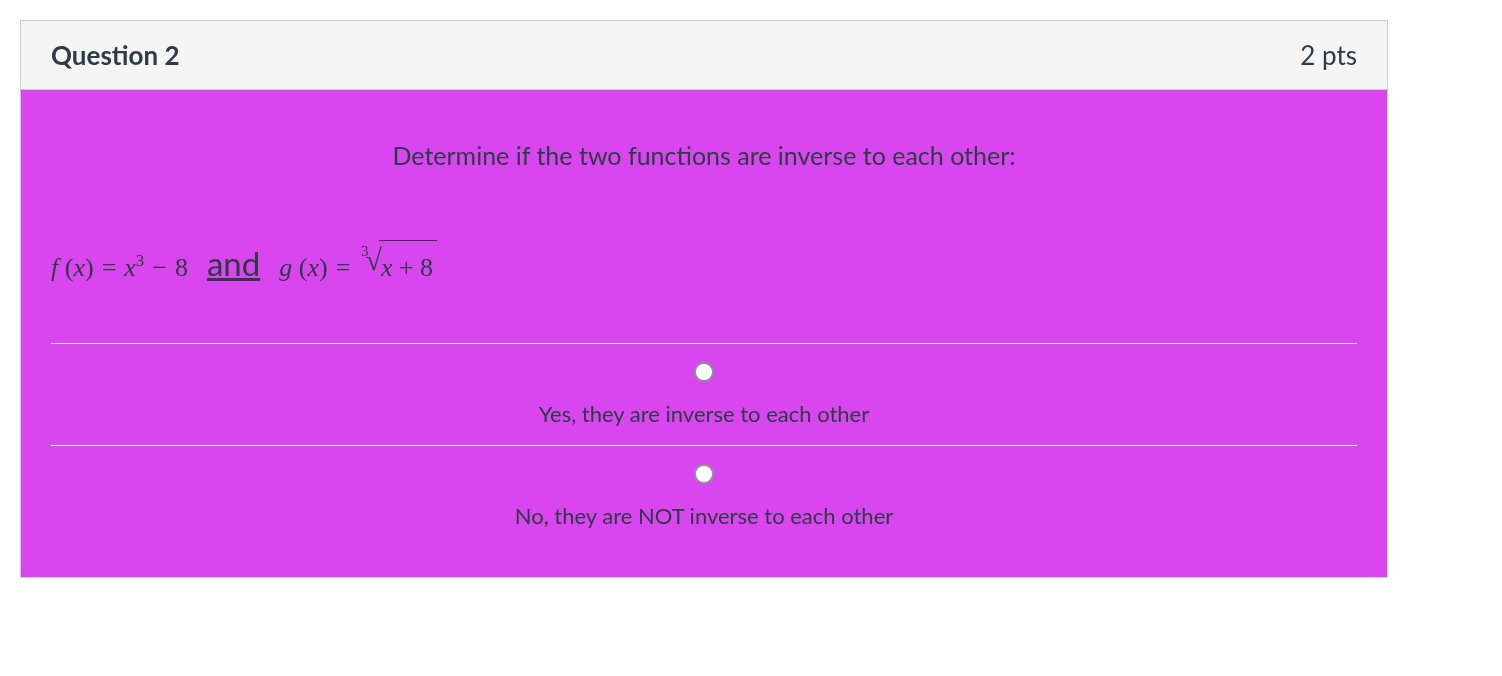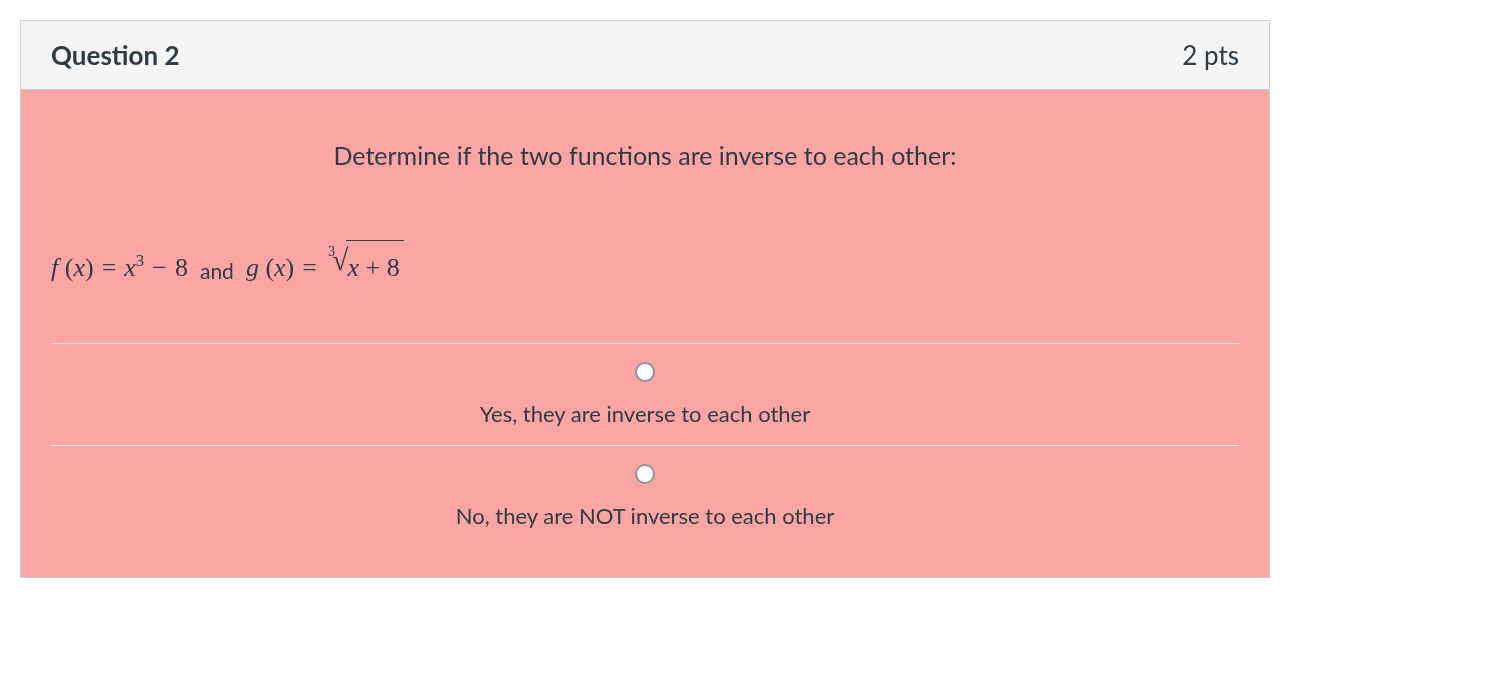--- a/index.html
+++ b/index.html
@@ -5,22 +5,22 @@
   * { box-sizing: border-box; }
   body {
     margin: 0;
     padding: 20px;
     font-family: "Lato", "Helvetica Neue", Helvetica, Arial, sans-serif;
     background: #ffffff;
     color: #2D3B45;
   }
   .question-card {
     border: 1px solid #C7CDD1;
-    width: 1250px;
-    background: #fca5a5;
+    width: 1368px;
+    background: #d946ef;
   }
   .question-header {
     display: flex;
     justify-content: space-between;
     align-items: center;
     padding: 18px 30px;
     background: #F5F5F5;
     border-bottom: 1px solid #C7CDD1;
   }
   .question-title {
@@ -49,22 +49,23 @@
     margin-bottom: 60px;
     display: flex;
     align-items: flex-end;
     gap: 8px;
   }
   .math-i { font-style: italic; }
   .sup { font-size: 0.65em; vertical-align: super; }
   .and-word {
     font-family: "Lato", "Helvetica Neue", Helvetica, Arial, sans-serif;
     font-style: normal;
-    margin: 0 4px;
-    font-size: 21px;
+    margin: 0 11px;
+    font-size: 33px;
+    text-decoration: underline;
   }
   .root-wrap {
     position: relative;
     display: inline-flex;
     align-items: center;
   }
   .root-index {
     font-size: 0.55em;
     position: relative;
     top: -10px;

